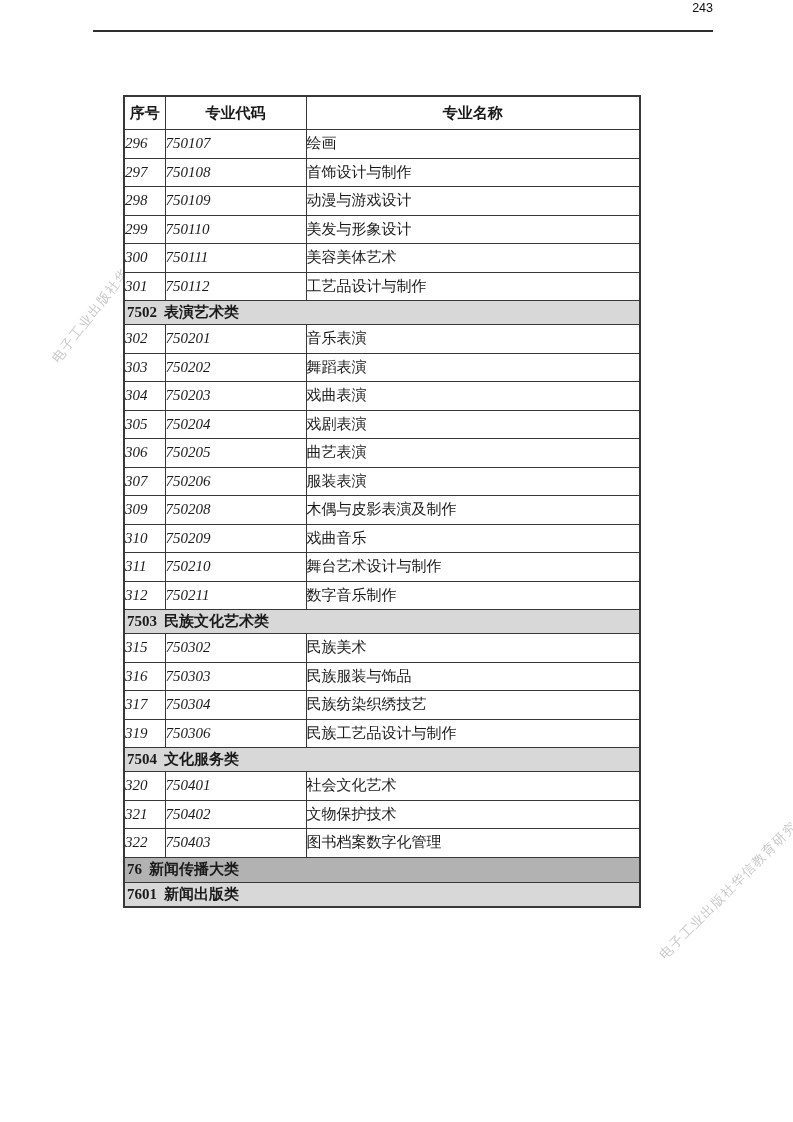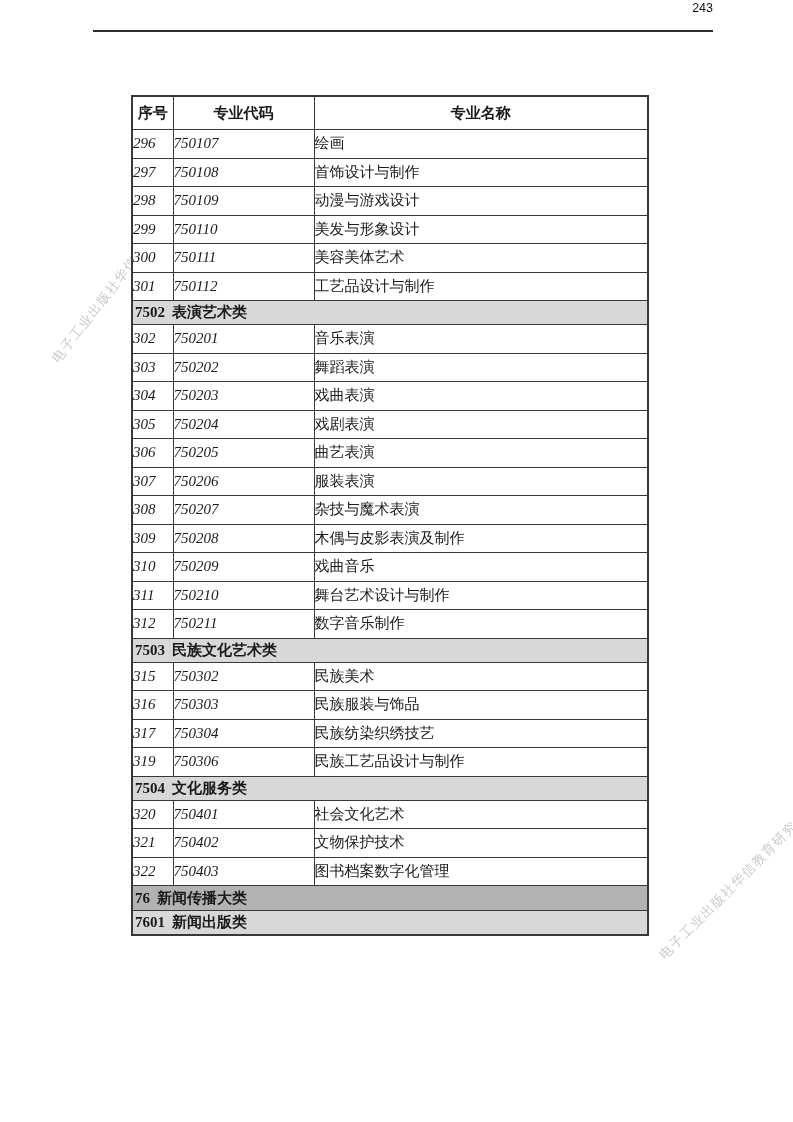--- a/index.html
+++ b/index.html
@@ -42,21 +42,21 @@
     color: #c8c8c8;
     z-index: 1;
     transform-origin: 0 50%;
     user-select: none;
   }
   .wm-a { left: 55px; top: 352px; transform: rotate(-52deg); }
   .wm-b { left: 662px; top: 948px; transform: rotate(-45deg); }
 
   table.majors {
     position: absolute;
-    left: 131px;
+    left: 123px;
     top: 95px;
     width: 516px;
     table-layout: fixed;
     border-collapse: collapse;
     border: 2px solid #383838;
     z-index: 2;
   }
   .col-no   { width: 41px; }
   .col-code { width: 141px; }
   .col-name { width: 334px; }
@@ -181,25 +181,20 @@
       <td class="c-no">306</td>
       <td class="c-code">750205</td>
       <td class="c-name">曲艺表演</td>
     </tr>
         <tr class="data-row">
       <td class="c-no">307</td>
       <td class="c-code">750206</td>
       <td class="c-name">服装表演</td>
     </tr>
         <tr class="data-row">
-      <td class="c-no">308</td>
-      <td class="c-code">750207</td>
-      <td class="c-name">杂技与魔术表演</td>
-    </tr>
-        <tr class="data-row">
       <td class="c-no">309</td>
       <td class="c-code">750208</td>
       <td class="c-name">木偶与皮影表演及制作</td>
     </tr>
         <tr class="data-row">
       <td class="c-no">310</td>
       <td class="c-code">750209</td>
       <td class="c-name">戏曲音乐</td>
     </tr>
         <tr class="data-row">

